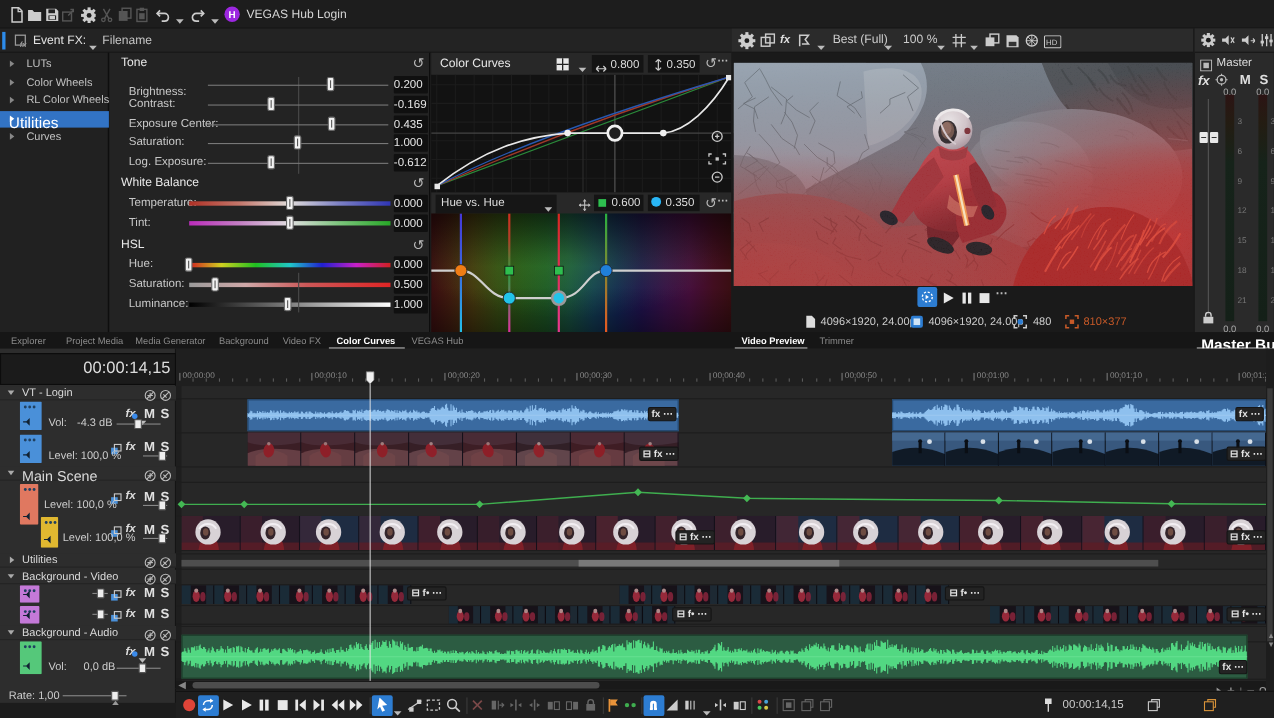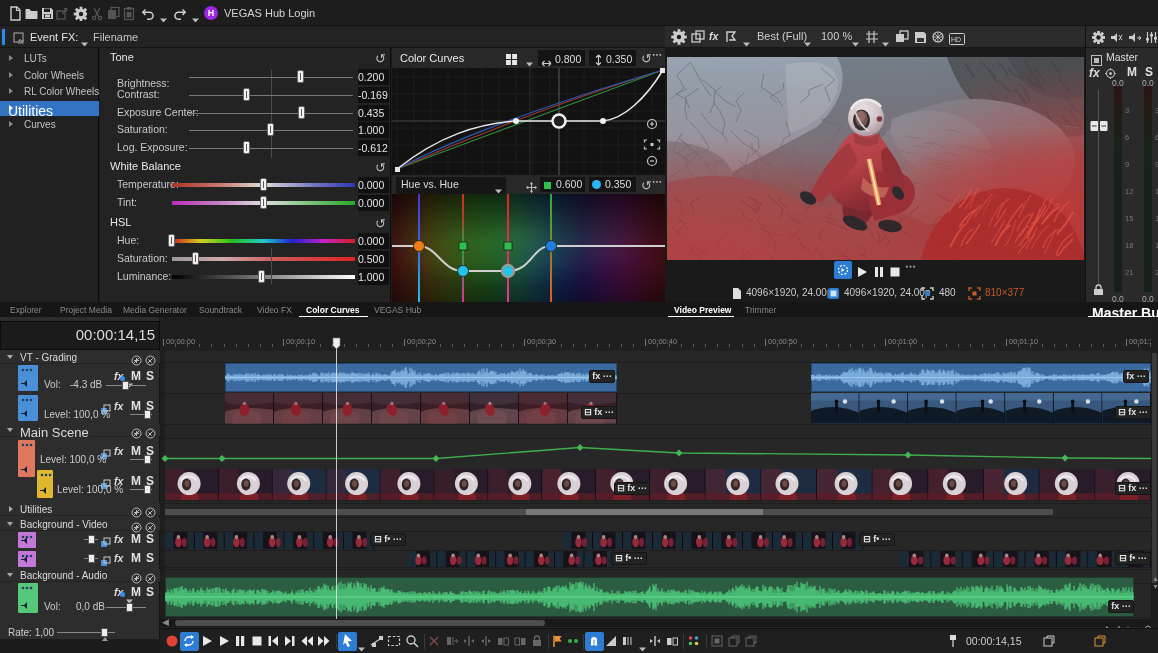--- a/index.html
+++ b/index.html
@@ -741,21 +741,21 @@
         <rect x="1" y="5" width="9" height="6" fill="#ccc"></rect>
         <path d="M3 5V3.5a2.5 2.5 0 015 0V5" fill="none" stroke="#ccc" stroke-width="1.3"></path>
       </svg></div>
     <div class="txt" style="left:26px;top:268px;color:#aaa;font-size:8.5px">0,0</div>
     <div class="txt" style="left:56px;top:268px;color:#aaa;font-size:8.5px">0,0</div>
   </div>
 <div class="abs" style="left:0;top:302px;width:1158px;height:15px;background:#161616">
     <div class="txt" style="left:10px;top:3px;color:#8a8a8a;font-size:8.5px;font-weight:normal">Explorer</div>
     <div class="txt" style="left:60px;top:3px;color:#8a8a8a;font-size:8.5px;font-weight:normal">Project Media</div>
     <div class="txt" style="left:123px;top:3px;color:#8a8a8a;font-size:8.5px;font-weight:normal">Media Generator</div>
-    <div class="txt" style="left:199px;top:3px;color:#8a8a8a;font-size:8.5px;font-weight:normal">Soundtrack</div>
+    <div class="txt" style="left:199px;top:3px;color:#8a8a8a;font-size:8.5px;font-weight:normal">Background</div>
     <div class="txt" style="left:257px;top:3px;color:#8a8a8a;font-size:8.5px;font-weight:normal">Video FX</div>
     <div class="txt" style="left:306px;top:3px;color:#fff;font-size:8.5px;font-weight:bold">Color Curves</div>
     <div class="abs" style="left:299px;top:13.5px;width:69px;height:1.5px;background:#fff"></div>
     <div class="txt" style="left:374px;top:3px;color:#8a8a8a;font-size:8.5px;font-weight:normal">VEGAS Hub</div>
     <div class="txt" style="left:674px;top:3px;color:#fff;font-size:8.5px;font-weight:bold">Video Preview</div>
     <div class="abs" style="left:668px;top:13.5px;width:66px;height:1.5px;background:#fff"></div>
     <div class="txt" style="left:745px;top:3px;color:#8a8a8a;font-size:8.5px">Trimmer</div>
     <div class="txt" style="left:1092px;top:3px;color:#fff;font-size:14px;font-weight:bold">Master Bus</div>
     <div class="abs" style="left:1088px;top:13.5px;width:64px;height:1.5px;background:#fff"></div>
   </div>
@@ -1566,21 +1566,21 @@
     <div class="txt" style="left:162px;top:300px;color:#888;font-size:9px">◀</div>
     <div class="abs" style="left:336px;top:21px;width:1px;height:281px;background:#e8e8e8;opacity:0.85"></div>
     <svg class="abs" style="left:332px;top:20px" width="9" height="13" viewBox="0 0 9 13">
       <path d="M1 1h7v7.5L4.5 12 1 8.5z" fill="#f0f0f0" stroke="#777" stroke-width="0.7"></path>
     </svg>
     <div class="abs" style="left:0;top:0;width:160px;height:311px;background:#2d2d2d;border-right:1px solid #141414"></div>
     <div class="abs" style="left:0;top:4px;width:160px;height:29px;background:#1b1b1b;border:1px solid #0c0c0c"></div>
     <div class="abs" style="left:0;top:9px;width:155px;color:#dcdcdc;font-size:15px;text-align:right;position:absolute">00:00:14,15</div>
     <div class="abs" style="left:0;top:34px;width:160px;height:13px;background:#2d2d2d;border-bottom:1px solid #242424"></div>
     <div class="abs" style="left:7px;top:38px;width:0;height:0;border-left:3.5px solid transparent;border-right:3.5px solid transparent;border-top:4.5px solid #aaa"></div>
-    <div class="txt" style="left:20px;top:35px;color:#dadada;font-size:10px">VT - Grading</div>
+    <div class="txt" style="left:20px;top:35px;color:#dadada;font-size:10px">VT - Login</div>
     <div class="ic" style="left:131px;top:35px"><svg width="11" height="11" viewBox="0 0 11 11" style="">
         <circle cx="5.5" cy="5.5" r="4.5" fill="none" stroke="#bbb"></circle>
         <path d="M2.5 8.5l6-6" stroke="#bbb"></path>
         <path d="M3 5.5h5M5.5 3v5" stroke="#bbb" stroke-width="0.8/"></path>
       </svg></div>
     <div class="ic" style="left:145px;top:35px"><svg width="11" height="11" viewBox="0 0 11 11" style="">
         <circle cx="5.5" cy="5.5" r="4.5" fill="none" stroke="#bbb"></circle>
         <path d="M2.5 8.5l6-6M3.5 4.5l3 3" stroke="#bbb"></path>
       </svg></div>
     <svg class="abs" style="left:18px;top:48px" width="20" height="26">

